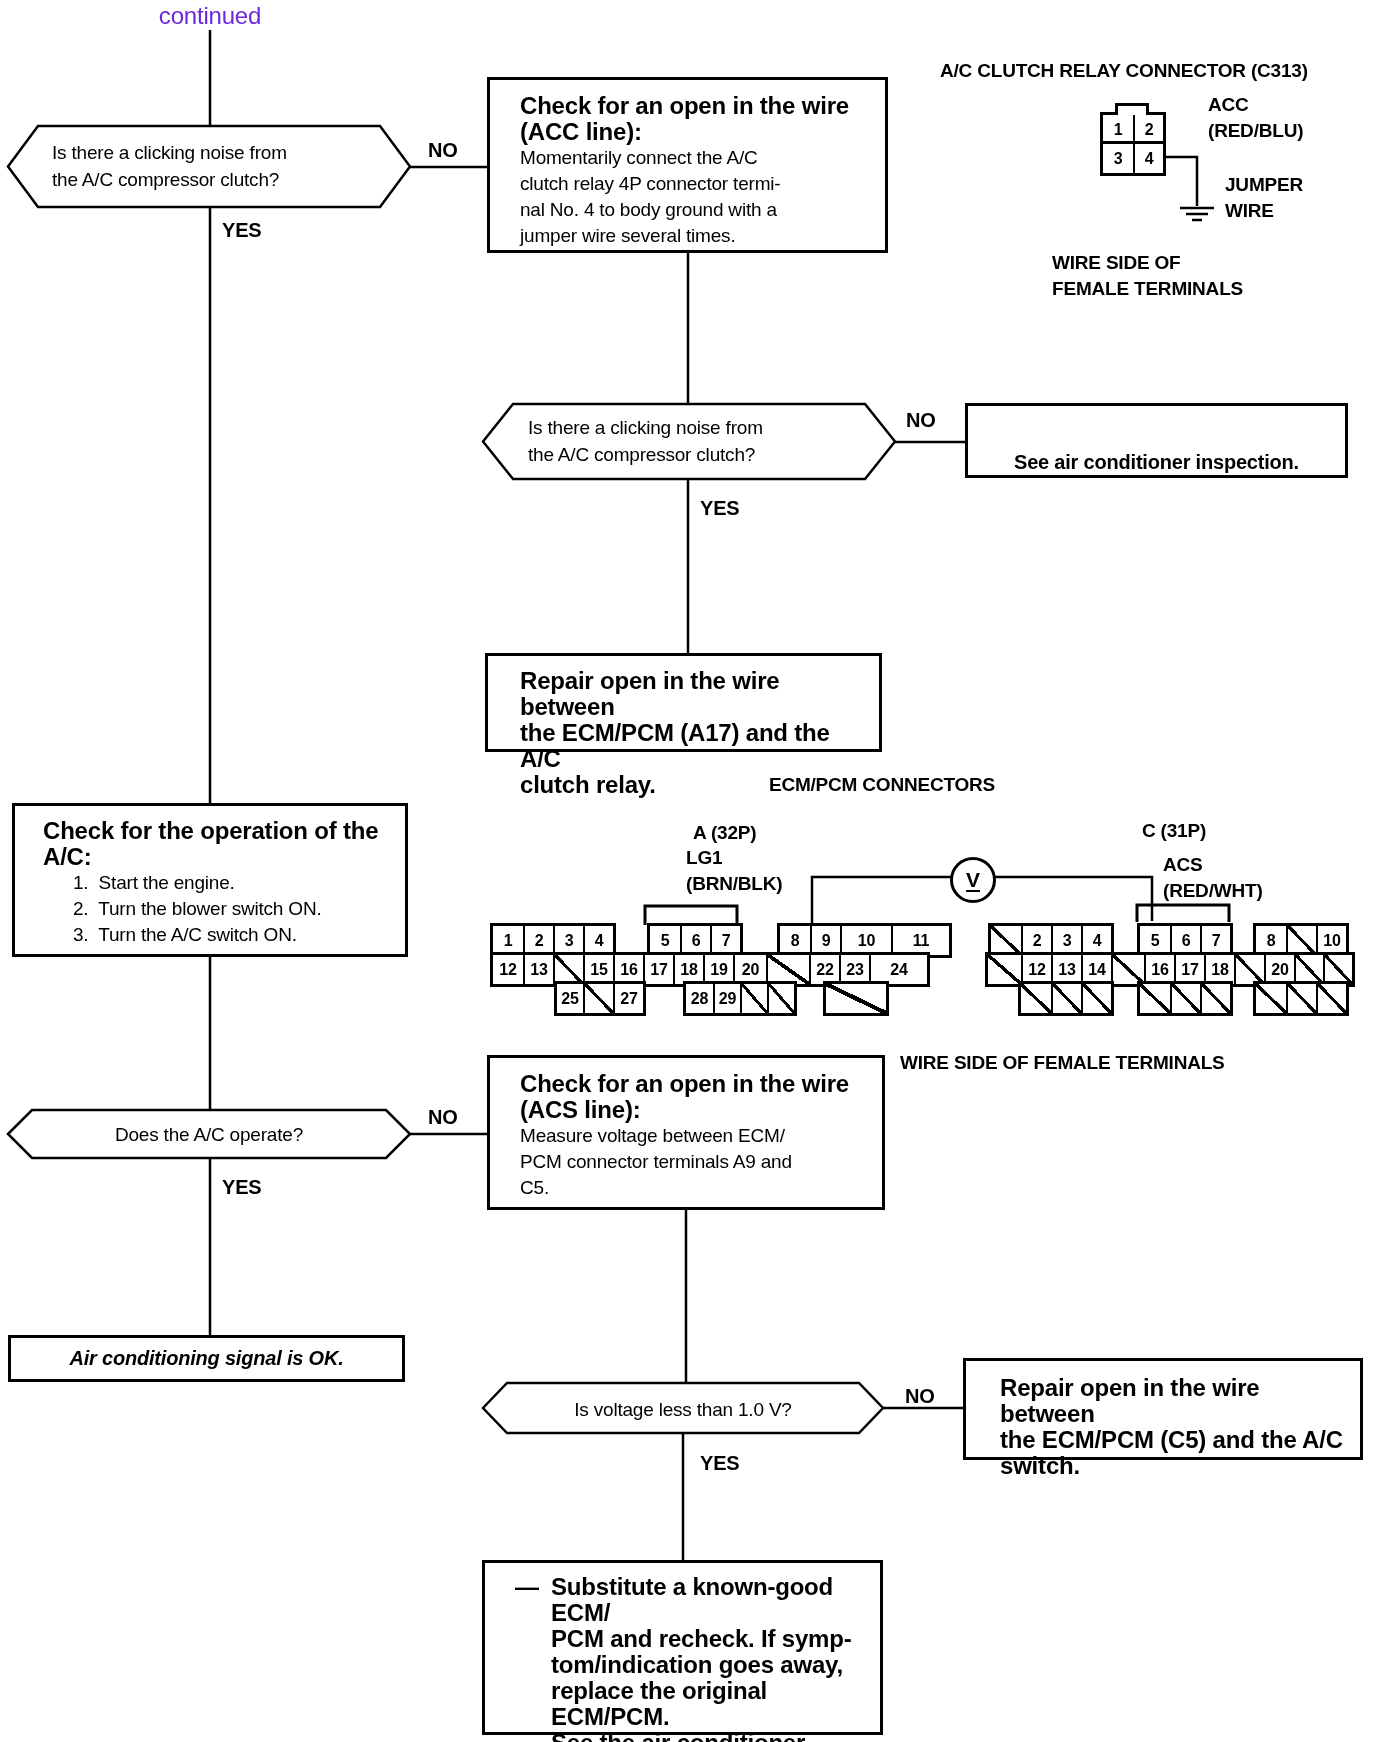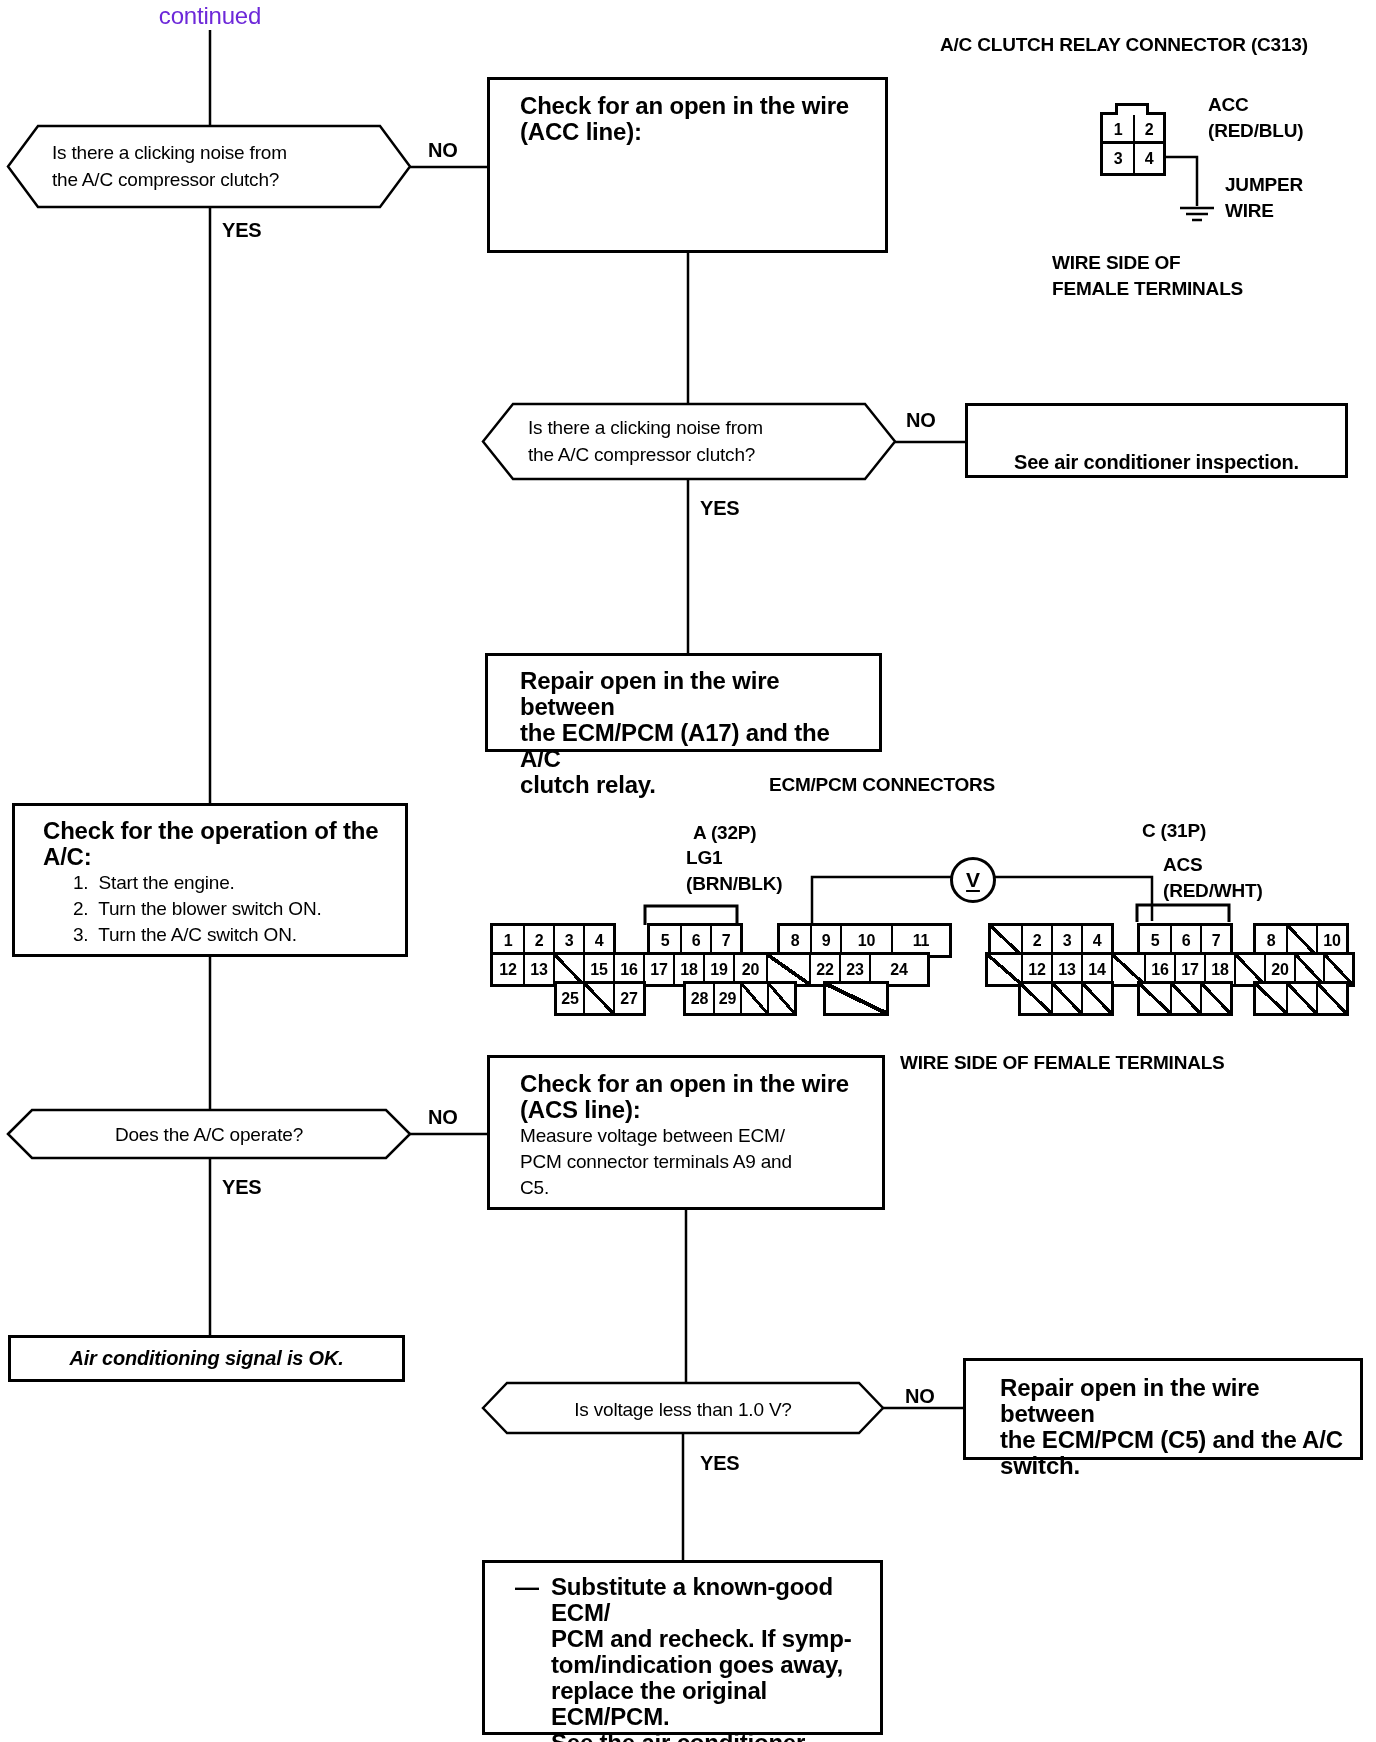--- a/index.html
+++ b/index.html
@@ -71,20 +71,24 @@
   <div class="continued" style="left:148px;top:2px;width:124px;text-align:center;">continued</div>
 
   <div class="dlg pre" style="left:52px;top:139px;width:330px;">Is there a clicking noise from
 the A/C compressor clutch?</div>
   <div class="lbl" style="left:428px;top:139px;">NO</div>
   <div class="lbl" style="left:222px;top:219px;">YES</div>
 
   <div class="box" style="left:487px;top:77px;width:401px;height:176px;padding:13px 16px 0 30px;">
     <div class="btitle pre">Check for an open in the wire
 (ACC line):</div>
+    <div class="btxt pre">Momentarily connect the A/C
+clutch relay 4P connector termi-
+nal No. 4 to body ground with a
+jumper wire several times.</div>
   </div>
 
   <div class="dlg pre" style="left:528px;top:414px;width:340px;">Is there a clicking noise from
 the A/C compressor clutch?</div>
   <div class="lbl" style="left:906px;top:409px;">NO</div>
   <div class="lbl" style="left:700px;top:497px;">YES</div>
 
   <div class="box centerline" style="left:965px;top:403px;width:383px;height:75px;justify-content:center;">
     <div class="btitle" style="font-size:20px;">See air conditioner inspection.</div>
   </div>
@@ -206,21 +210,21 @@
       <div class="pin-group" style="left: 1100px; top: 112px;">
         <div class="pin-cell" style="width: 30px;">1</div>
         <div class="pin-cell" style="width: 30px;">2</div>
       </div>
       <div class="pin-group" style="left: 1100px; top: 141px;">
         <div class="pin-cell" style="width: 30px;">3</div>
         <div class="pin-cell" style="width: 30px;">4</div>
       </div>
     </div>
 
-  <div class="seclbl" style="left:940px;top:32px;">A/C CLUTCH RELAY CONNECTOR (C313)</div>
+  <div class="seclbl" style="left:940px;top:58px;">A/C CLUTCH RELAY CONNECTOR (C313)</div>
   <div class="tab" style="left:1115px;top:103px;width:34px;height:12px;"></div>
   <div class="seclbl pre" style="left:1208px;top:92px;">ACC
 (RED/BLU)</div>
   <div class="seclbl pre" style="left:1225px;top:172px;">JUMPER
 WIRE</div>
   <div class="seclbl pre" style="left:1052px;top:250px;">WIRE SIDE OF
 FEMALE TERMINALS</div>
 
   <div class="box" style="left:12px;top:803px;width:396px;height:154px;padding:12px 12px 0 28px;">
     <div class="btitle pre">Check for the operation of the

